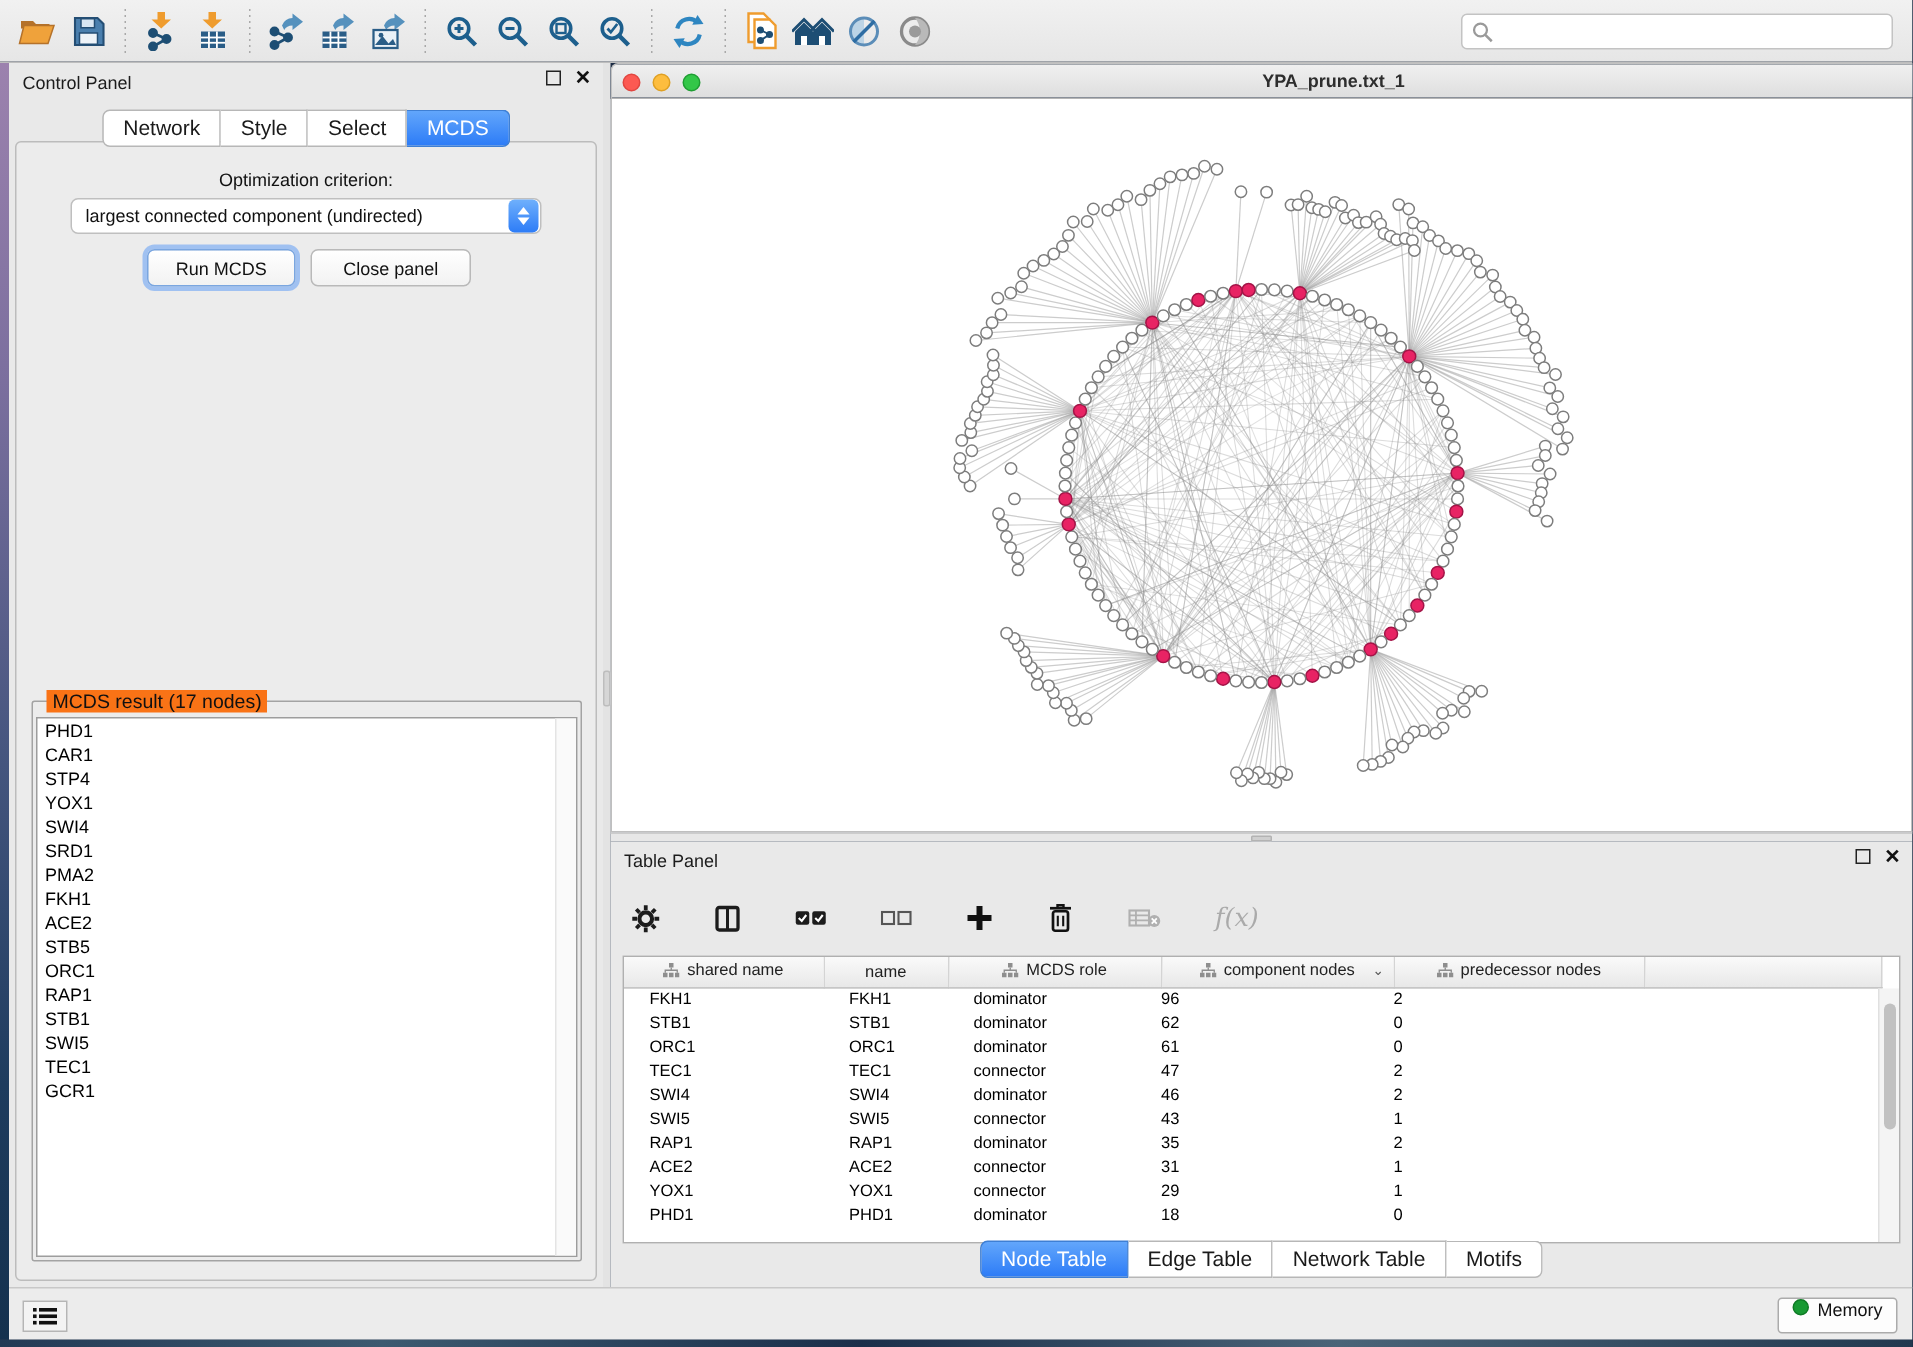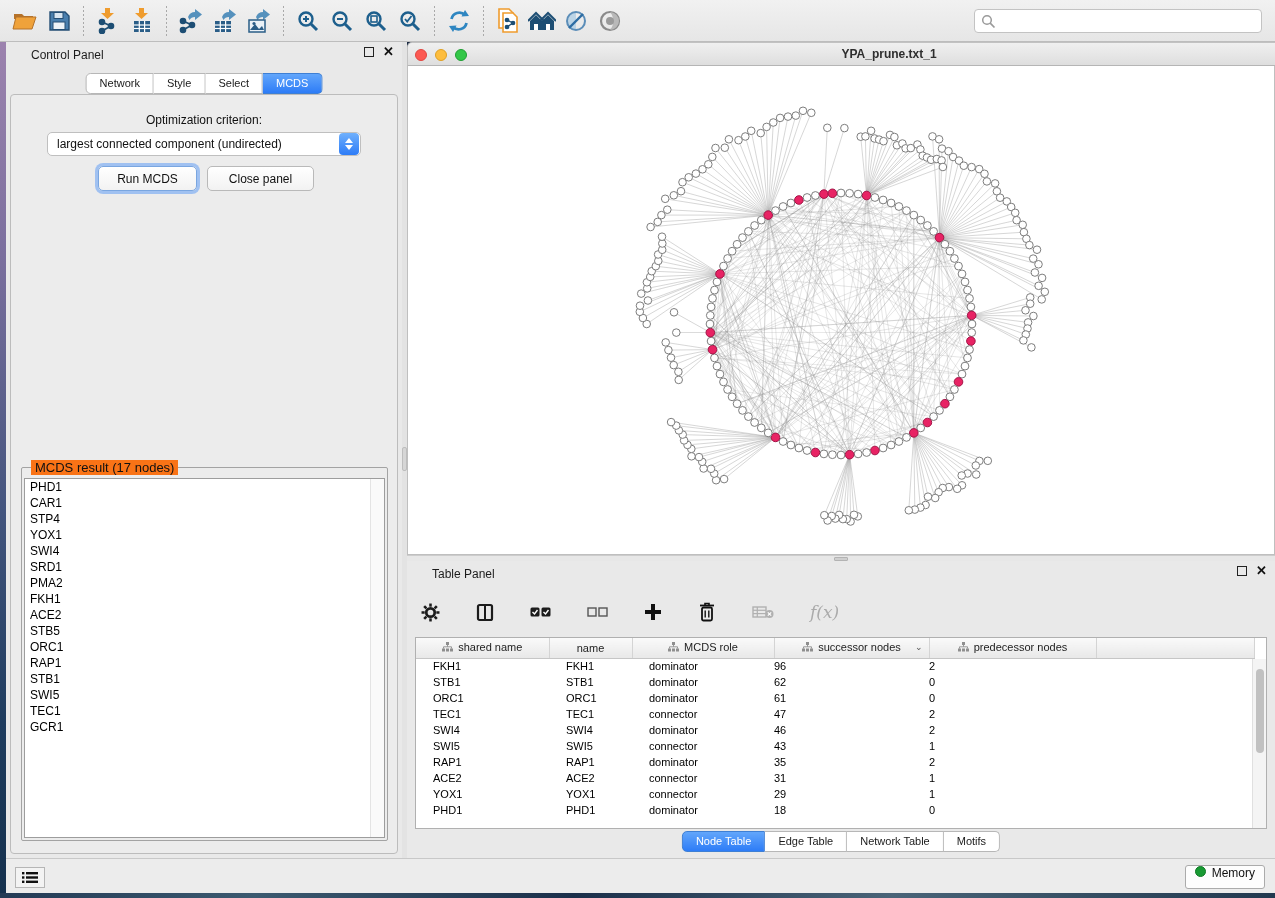--- a/index.html
+++ b/index.html
@@ -11,29 +11,29 @@
   .wall-bottom { position:absolute; left:0; bottom:0; width:100%; height:5px; background:linear-gradient(90deg,#233a55,#3c5a70 20%,#1b2f4a 45%,#4a6478 70%,#22394f); }
 
   
   .toolbar { position:absolute; left:0; top:0; width:1275px; height:42px; background:linear-gradient(#f1f1f1,#e6e6e6); border-bottom:1px solid #bdbdbd; display:flex; align-items:center; padding-left:8px; }
   .tb-btn { width:34px; height:32px; display:flex; align-items:center; justify-content:center; border-radius:4px; flex:0 0 auto; }
   .tb-sep { width:1px; height:30px; margin:0 7px; flex:0 0 auto; background-image:linear-gradient(#a9a9a9 40%, rgba(0,0,0,0) 0%); background-size:1px 4px; background-repeat:repeat-y; }
   .search-wrap { position:absolute; right:13px; top:9px; width:288px; height:24px; background:#fff; border:1px solid #c3c3c3; border-radius:4px; display:flex; align-items:center; padding:0 6px; }
   .search-wrap input { border:none; outline:none; flex:1; font-size:12px; font-family:"Liberation Sans",sans-serif; background:transparent; }
 
   
-  .panel-titlebar { position:absolute; left:16px; top:0; right:0; height:26px; }
+  .panel-titlebar { position:absolute; left:0; top:0; right:0; height:26px; }
   .panel-title { position:absolute; left:9px; top:6px; font-size:12px; color:#1c1c1c; }
   .panel-icons { position:absolute; right:8px; top:5px; display:flex; gap:9px; align-items:center; }
   .float-icon { width:10px; height:10px; border:1.5px solid #222; display:inline-block; }
   .close-icon { font-size:13px; font-weight:bold; color:#111; line-height:10px; }
 
   
   .seg-tabs { display:inline-flex; }
-  .seg-tab { background:#fff; border:1px solid #b7b7b7; border-left:none; padding:3px 13px 4px; font-size:11px; color:#1a1a1a; white-space:nowrap; }
+  .seg-tab { background:#fff; border:1px solid #b7b7b7; border-left:none; padding:3px 13px 4px; font-size:14px; color:#1a1a1a; white-space:nowrap; }
   .seg-tab:first-child { border-left:1px solid #b7b7b7; border-radius:5px 0 0 5px; }
   .seg-tab:last-child { border-radius:0 5px 5px 0; }
   .seg-tab.selected { background:linear-gradient(#62a6fb,#2d7cf7); border-color:#3e7fd4; color:#fff; }
 
   
   .control-panel { position:absolute; left:6px; top:42px; width:396px; height:816px; background:#e9e9e9; }
   .cp-tabs { position:absolute; left:50%; transform:translateX(-50%); top:31px; z-index:2; }
   .cp-pane { position:absolute; left:4px; right:4px; top:52px; bottom:4px; background:#ececec; border:1px solid #bcbcbc; border-radius:4px; }
   .opt-label { position:absolute; top:18px; width:100%; text-align:center; font-size:12px; color:#111; }
   .dropdown { position:absolute; left:36px; top:37px; width:314px; height:24px; background:#fff; border:1px solid #bfbfbf; border-radius:5px; display:flex; align-items:center; }
@@ -1104,21 +1104,21 @@
             <th style="width: 155px;"><span class="hdr-inner">
                 <svg width="11" height="10" viewBox="0 0 11 10" class="col-ns-icon">
                   <g fill="#8e8e8e">
                     <rect x="4" y="0" width="3" height="3"></rect>
                     <rect x="0" y="6.5" width="3" height="3"></rect>
                     <rect x="4" y="6.5" width="3" height="3"></rect>
                     <rect x="8" y="6.5" width="3" height="3"></rect>
                   </g>
                   <path d="M5.5 3v1.8M1.5 6.5V4.8h8v1.7" fill="none" stroke="#8e8e8e" stroke-width="0.9"></path>
                 </svg>
-                <span>successor nodes</span>
+                <span>component nodes</span>
               </span><span class="sort-chevron">⌄</span></th>
             <th style="width: 167px;"><span class="hdr-inner">
                 <svg width="11" height="10" viewBox="0 0 11 10" class="col-ns-icon">
                   <g fill="#8e8e8e">
                     <rect x="4" y="0" width="3" height="3"></rect>
                     <rect x="0" y="6.5" width="3" height="3"></rect>
                     <rect x="4" y="6.5" width="3" height="3"></rect>
                     <rect x="8" y="6.5" width="3" height="3"></rect>
                   </g>
                   <path d="M5.5 3v1.8M1.5 6.5V4.8h8v1.7" fill="none" stroke="#8e8e8e" stroke-width="0.9"></path>

